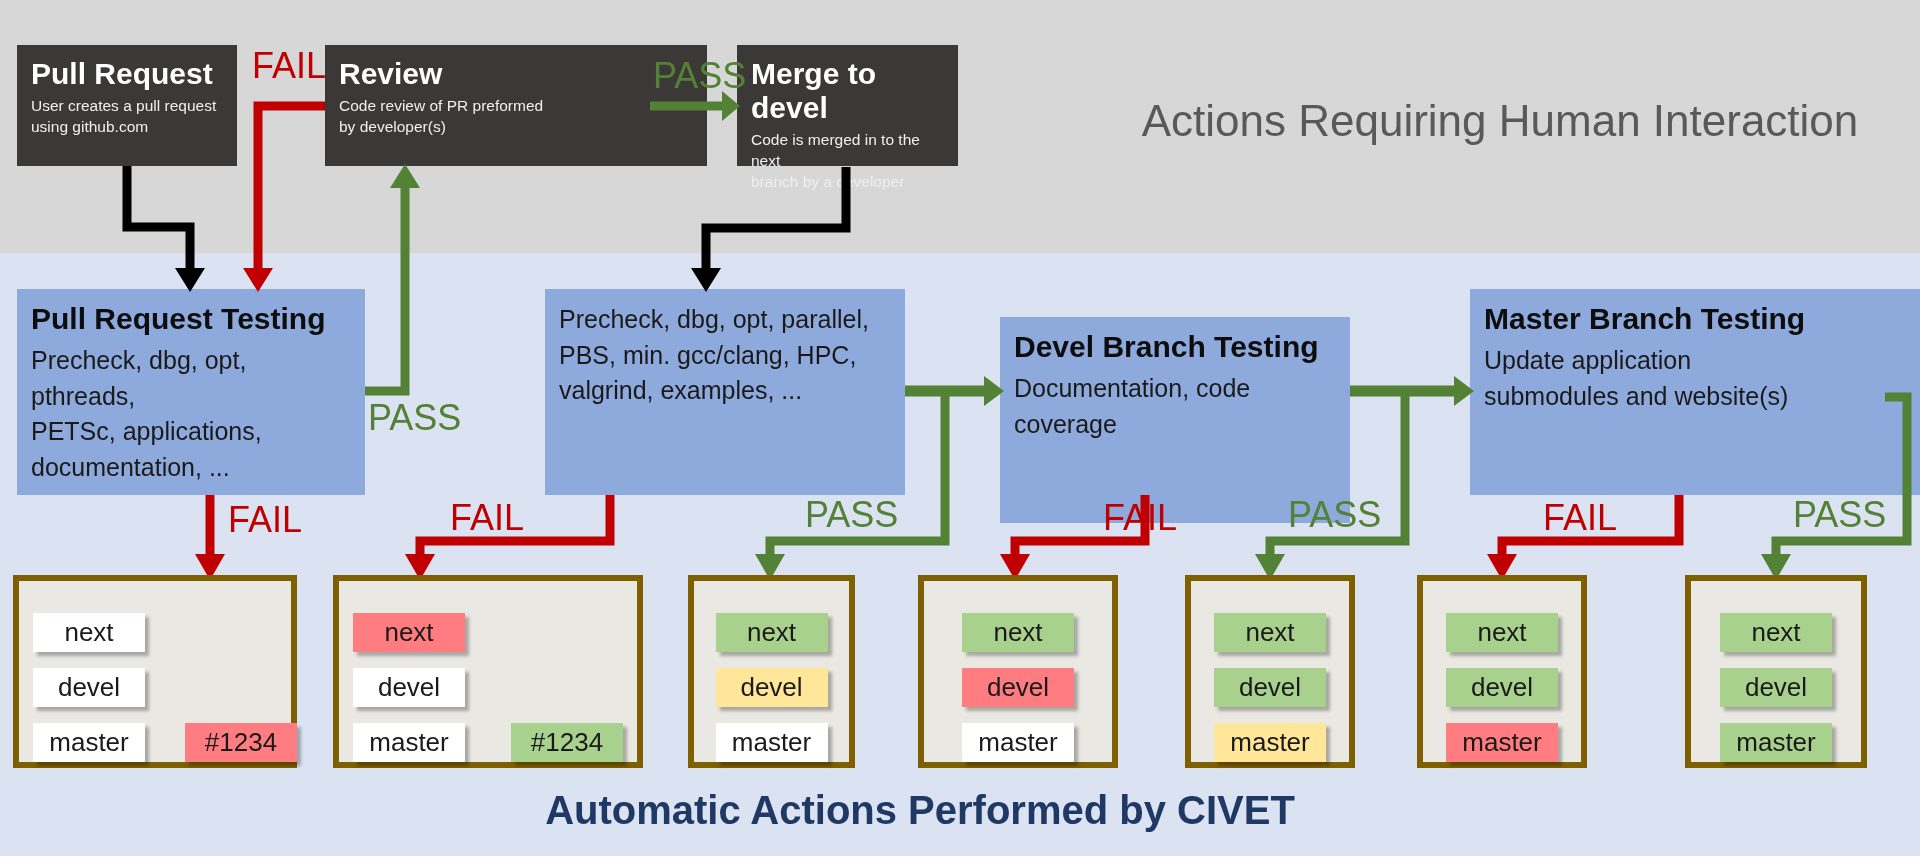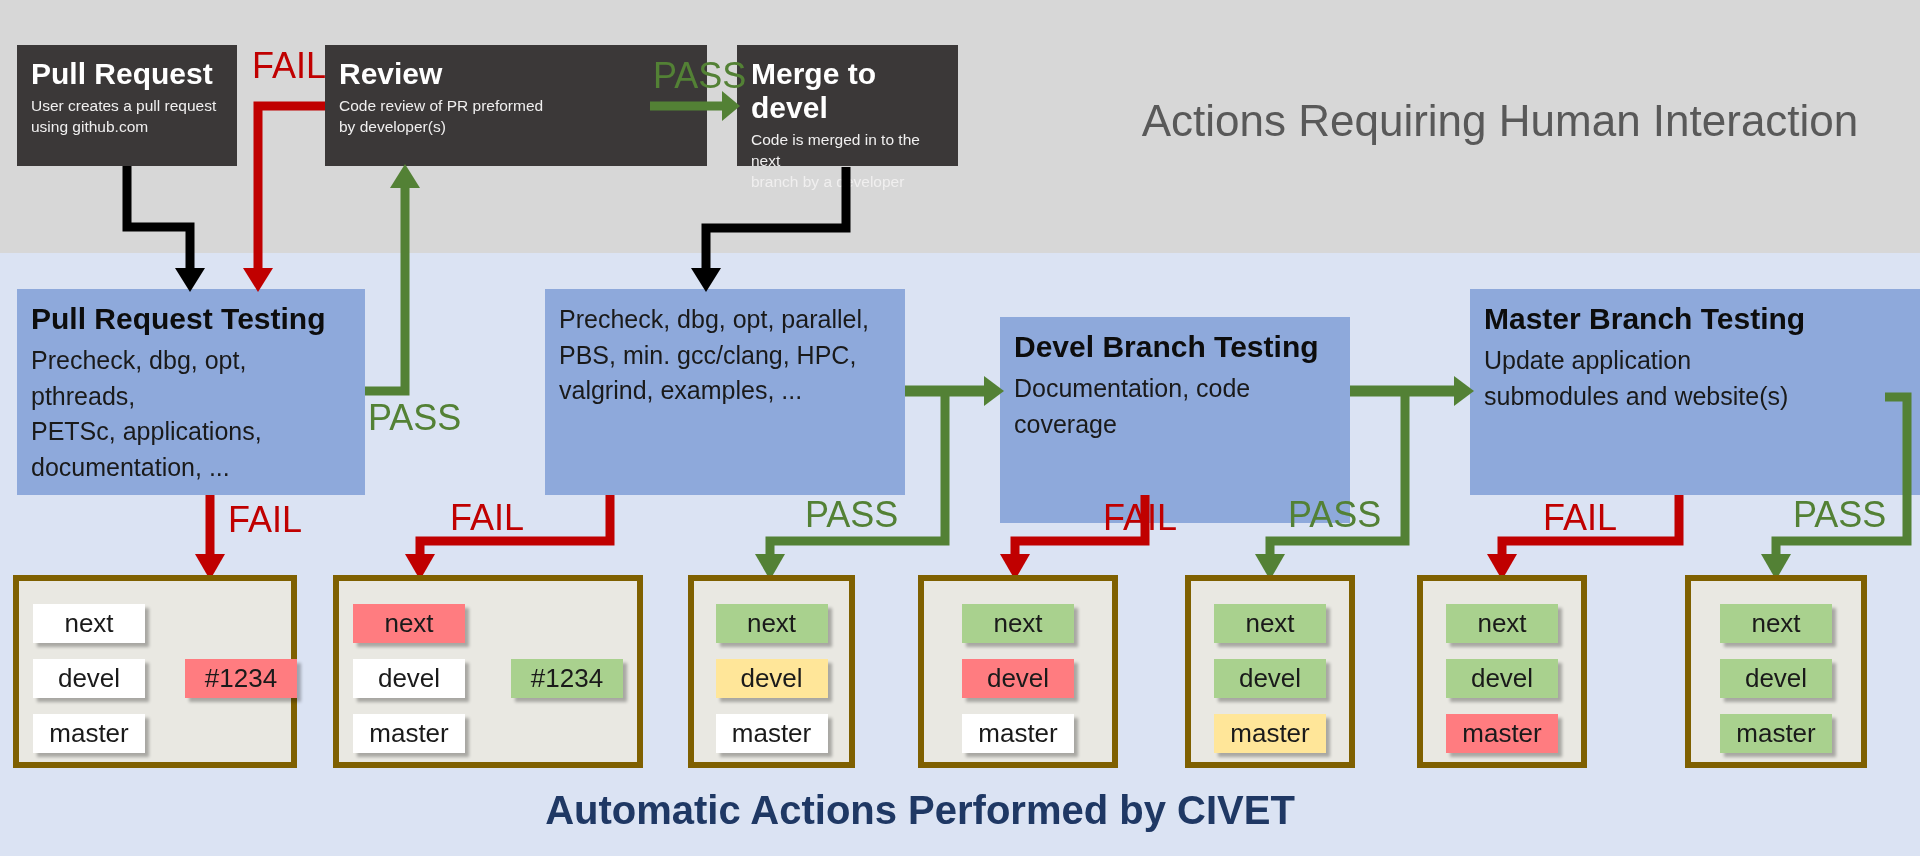--- a/index.html
+++ b/index.html
@@ -42,21 +42,21 @@
   .ln-thick{stroke-width:11px;}
   .hd-black{fill:#000;stroke:none;}
   .hd-red{fill:var(--fail);stroke:none;}
   .hd-green{fill:var(--pass);stroke:none;}
   .flow-label{position:absolute;font-size:36px;font-weight:400;line-height:1;}
   .flow-pass{color:var(--pass);}
   .flow-fail{color:var(--fail);}
   .status-box{
     position:absolute;top:575px;height:193px;box-sizing:border-box;
     border:6px solid var(--status-border);background:var(--status-fill);
-    display:flex;align-items:center;gap:40px;
+    display:flex;align-items:flex-end;gap:40px;
   }
   .status-box.two-col{justify-content:space-between;padding:0 14px;}
   .status-box.one-col{justify-content:center;}
   .badge-col{display:flex;flex-direction:column;gap:16px;padding-top:13px;align-items:center;}
   .badge{
     width:112px;height:39px;display:flex;align-items:center;justify-content:center;
     font-size:26px;color:#1a1a1a;box-shadow:4px 4px 3px rgba(0,0,0,0.28);
   }
 </style>
 </head>

